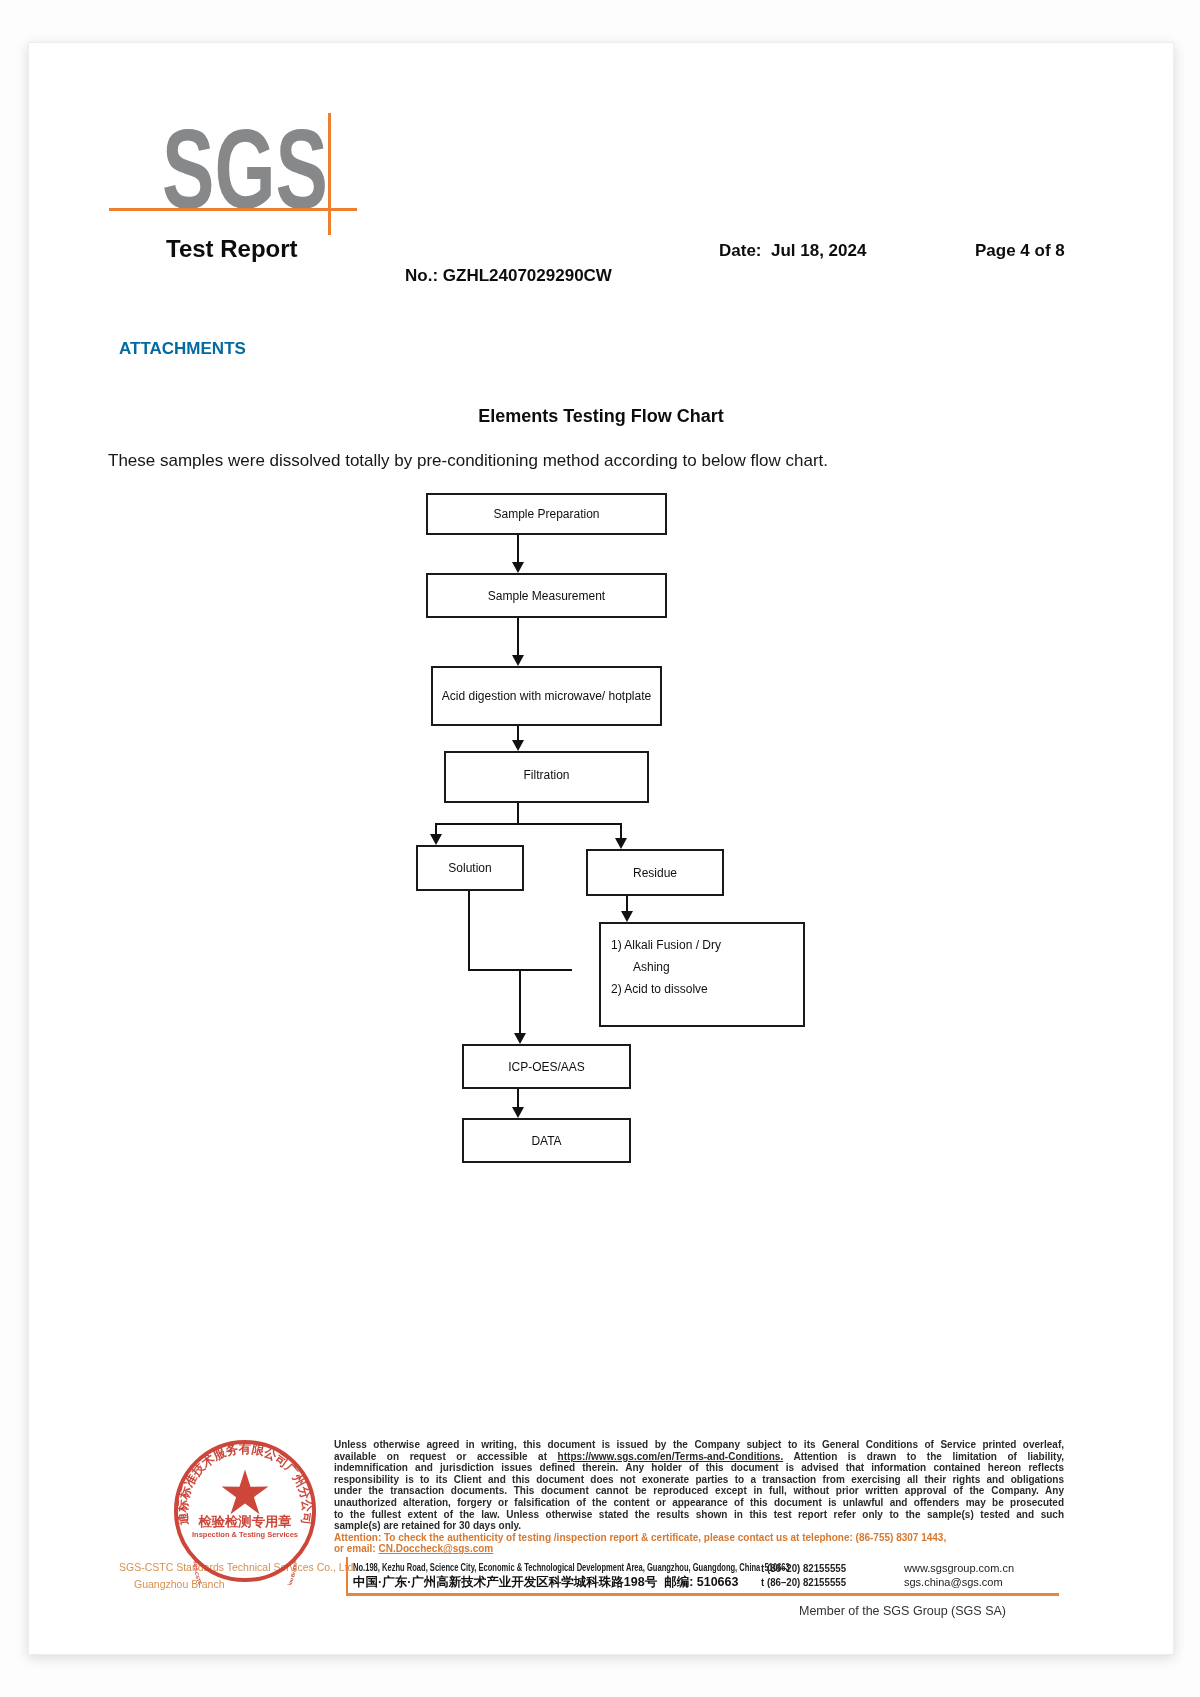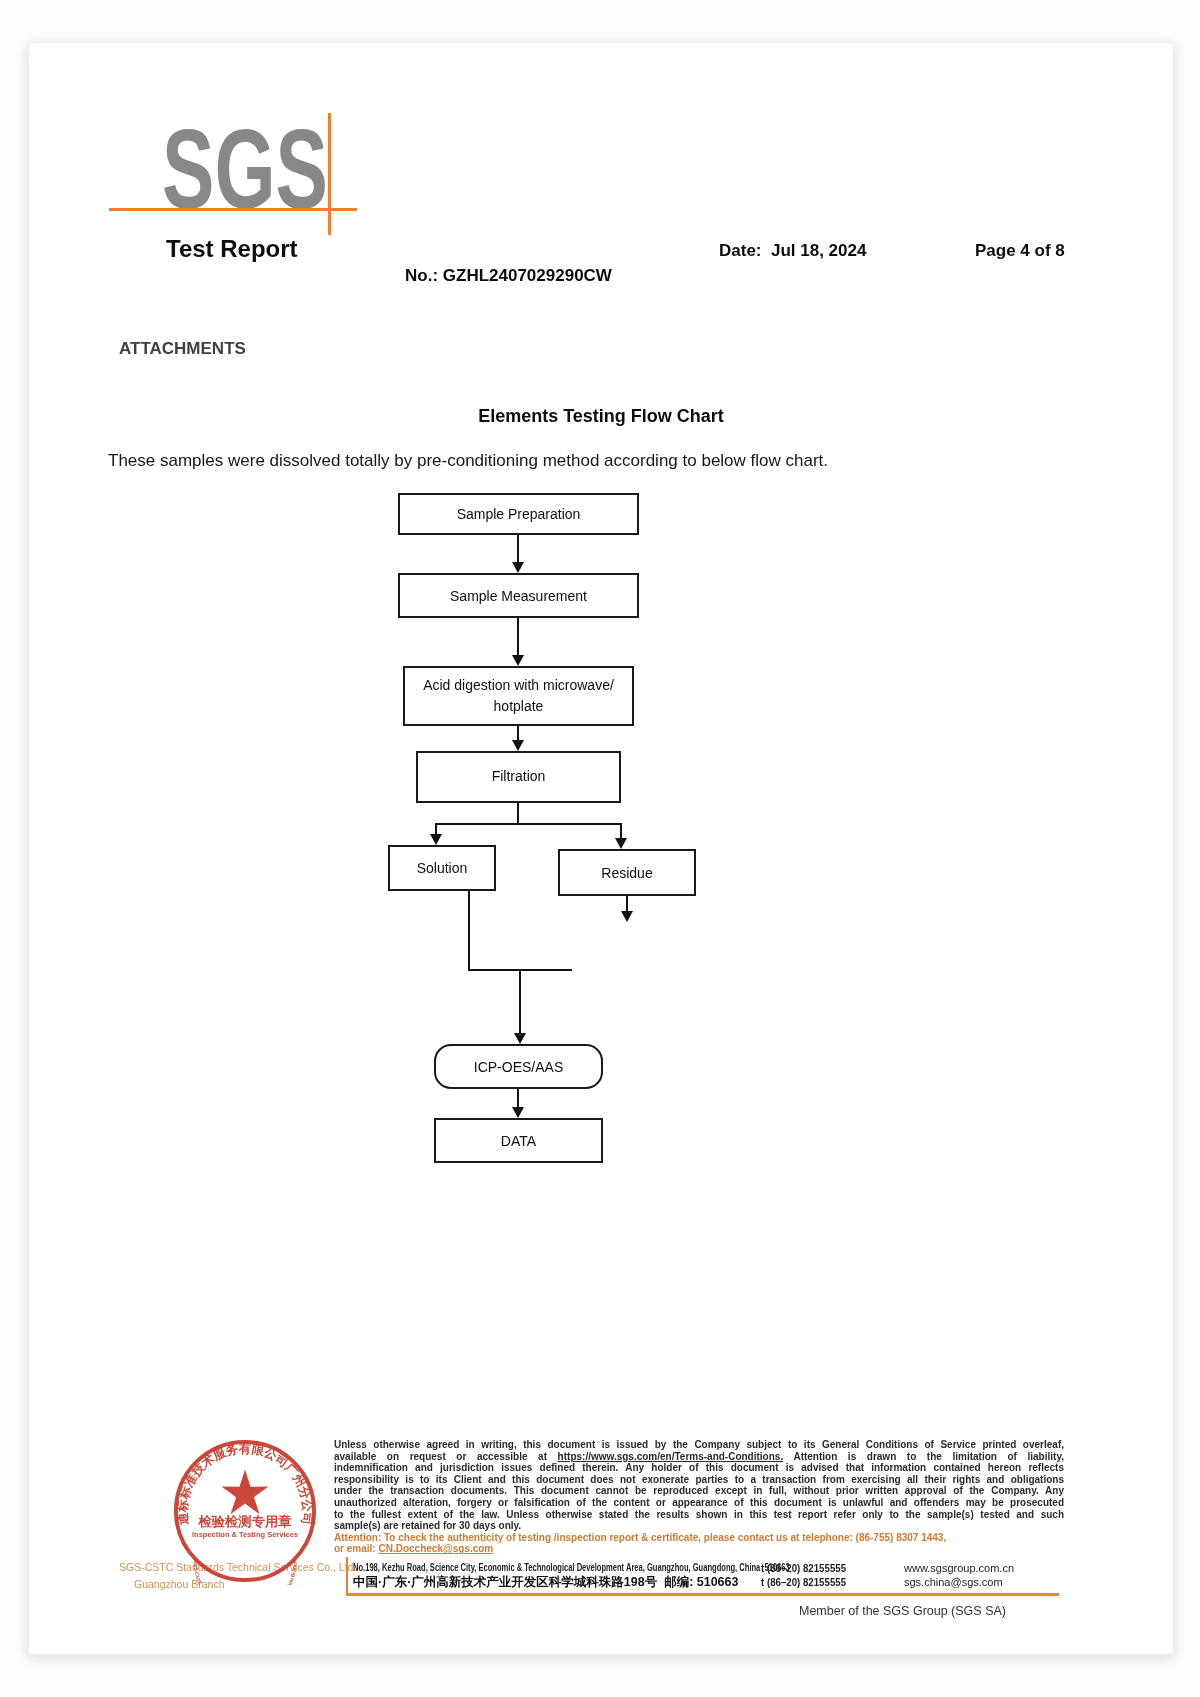--- a/index.html
+++ b/index.html
@@ -8,26 +8,26 @@
   .page{position:absolute;left:28px;top:42px;width:1144px;height:1611px;background:#ffffff;
         border:1px solid #ededed;box-shadow:0 3px 12px rgba(0,0,0,.14);}
   .abs{position:absolute;}
   
   .logo-hline{position:absolute;left:80px;top:165px;width:248px;height:3px;background:#ee7e30;}
   .logo-vline{position:absolute;left:299px;top:70px;width:3px;height:122px;background:#ee7e30;}
   .hdr{position:absolute;font-weight:bold;color:#0d0d0d;white-space:pre;}
   .title{left:137px;top:192px;font-size:24px;}
   .h17{font-size:17px;top:198px;}
   
-  .attach{position:absolute;left:90px;top:296px;font-size:17px;font-weight:bold;color:#404040;}
+  .attach{position:absolute;left:90px;top:296px;font-size:17px;font-weight:bold;color:#0369a1;}
   .chart-title{position:absolute;left:0;right:0;top:363px;text-align:center;font-size:18px;font-weight:bold;color:#0d0d0d;}
   .intro{position:absolute;left:79px;top:408px;font-size:17px;color:#161616;}
   
   .box{position:absolute;border:2px solid #1a1a1a;background:#fff;display:flex;align-items:center;
-       justify-content:center;text-align:center;font-size:14px;color:#0f0f0f;box-sizing:border-box;padding:0 6px;}
+       justify-content:center;text-align:center;font-size:12px;color:#0f0f0f;box-sizing:border-box;padding:0 6px;margin-left:28px;}
   .vline{position:absolute;width:2px;background:#111;}
   .hline{position:absolute;height:2px;background:#111;}
   .ahead{position:absolute;width:0;height:0;border-left:6px solid transparent;border-right:6px solid transparent;border-top:11px solid #111;}
   .alkali{align-items:flex-start;justify-content:flex-start;text-align:left;padding:10px 8px 0 10px;}
   .alkali .ln{display:block;line-height:22px;}
   .alkali .indent{padding-left:22px;}
   
   .legal{position:absolute;left:305px;top:1396px;width:730px;font-size:10px;font-weight:bold;
          color:#2a2a2a;line-height:11.6px;}
   .lg{white-space:nowrap;overflow:hidden;}
@@ -65,21 +65,28 @@
   <div class="attach">ATTACHMENTS</div>
   <div class="chart-title">Elements Testing Flow Chart</div>
   <div class="intro">These samples were dissolved totally by pre-conditioning method according to below flow chart.</div>
 
   <div class="box" style="left:369px;top:450px;width:241px;height:42px;">Sample Preparation</div>
   <div class="box" style="left:369px;top:530px;width:241px;height:45px;">Sample Measurement</div>
   <div class="box" style="left:374px;top:623px;width:231px;height:60px;line-height:21px;">Acid digestion with microwave/ hotplate</div>
   <div class="box" style="left:387px;top:708px;width:205px;height:52px;align-items:flex-start;padding-top:15px;">Filtration</div>
   <div class="box" style="left:359px;top:802px;width:108px;height:46px;">Solution</div>
   <div class="box" style="left:529px;top:806px;width:138px;height:47px;">Residue</div>
-  <div class="box" style="left:405px;top:1001px;width:169px;height:45px;border-radius:17px;">ICP-OES/AAS</div>
+  <div class="box alkali" style="left:542px;top:879px;width:206px;height:105px;">
+    <span>
+      <span class="ln">1) Alkali Fusion / Dry</span>
+      <span class="ln indent">Ashing</span>
+      <span class="ln">2) Acid to dissolve</span>
+    </span>
+  </div>
+  <div class="box" style="left:405px;top:1001px;width:169px;height:45px;">ICP-OES/AAS</div>
   <div class="box" style="left:405px;top:1075px;width:169px;height:45px;">DATA</div>
 
   <div class="vline" style="left:488px;top:492px;height:29px;"></div>
   <div class="ahead" style="left:483px;top:519px;"></div>
 
   <div class="vline" style="left:488px;top:575px;height:39px;"></div>
   <div class="ahead" style="left:483px;top:612px;"></div>
 
   <div class="vline" style="left:488px;top:683px;height:16px;"></div>
   <div class="ahead" style="left:483px;top:697px;"></div>

